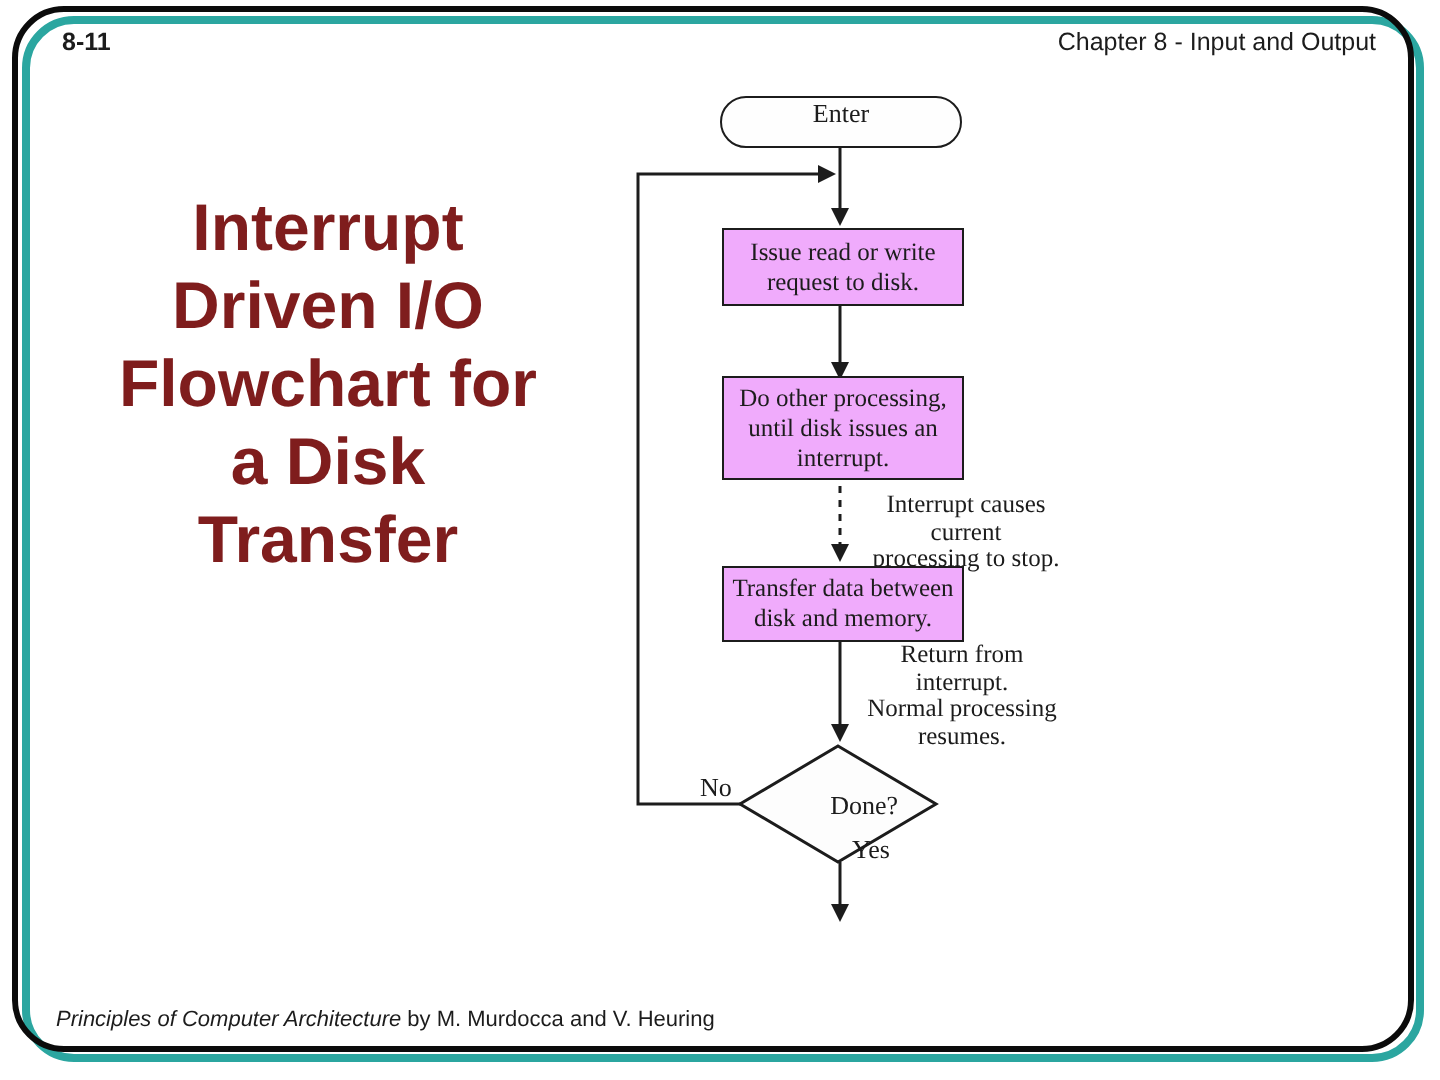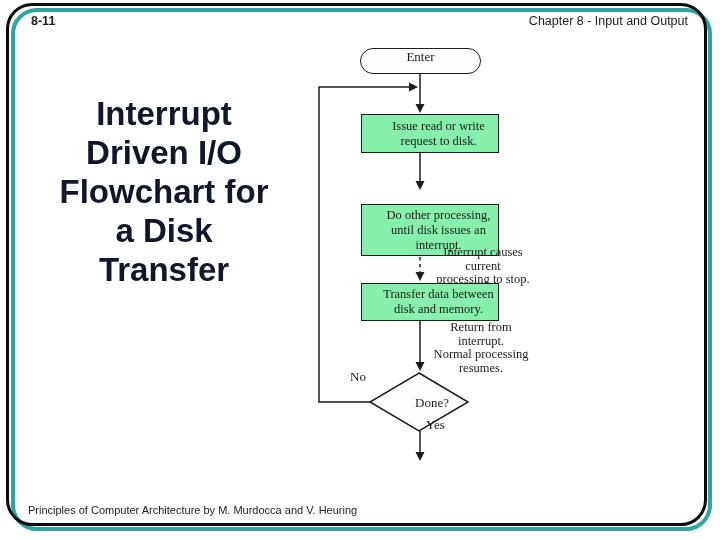--- a/index.html
+++ b/index.html
@@ -19,55 +19,54 @@
   }
   .frame-black{
     position:absolute;left:6px;top:3px;right:13px;bottom:14px;
     border:3px solid var(--frame-black);border-radius:26px;
   }
   .page-num{position:absolute;left:31px;top:14px;font-size:12.5px;font-weight:bold;}
   .chapter{position:absolute;right:32px;top:14px;font-size:12.5px;font-weight:normal;}
   .title{
     position:absolute;left:18px;top:94px;width:292px;margin:0;
     font-size:33px;line-height:39px;font-weight:bold;text-align:center;
-    white-space:pre-line;color:#0f172a;
+    white-space:pre-line;color:#7f1d1d;
   }
   .oval{
     position:absolute;border:1.5px solid #1c1c1c;border-radius:13px;background:#fefefe;
     display:flex;align-items:flex-start;justify-content:center;
     font-family:"Liberation Serif",serif;font-size:13px;
   }
   .oval-enter{left:360px;top:48px;width:119px;height:24px;}
   .oval-continue{left:360px;top:461px;width:120px;height:26px;}
   .fbox{
-    position:absolute;border:1.4px solid #1c1c1c;background:#86efac;
+    position:absolute;border:1.4px solid #1c1c1c;background:#f0abfc;
     display:flex;align-items:center;justify-content:center;text-align:center;
     font-family:"Liberation Serif",serif;font-size:12.5px;line-height:15px;
     white-space:pre-line;
-    padding-left:17px;
   }
   .box-issue{left:361px;top:114px;width:119px;height:37px;}
-  .box-process{left:361px;top:204px;width:119px;height:50px;}
+  .box-process{left:361px;top:188px;width:119px;height:50px;}
   .box-transfer{left:361px;top:283px;width:119px;height:36px;}
   .note{
     position:absolute;text-align:center;font-family:"Liberation Serif",serif;
     font-size:12.5px;line-height:13.5px;white-space:pre-line;
   }
   .note-interrupt{left:426px;top:246px;width:114px;}
   .note-return{left:426px;top:321px;width:110px;}
   .decision-label{
     position:absolute;left:389px;top:395px;width:60px;text-align:right;
     font-family:"Liberation Serif",serif;font-size:13px;
   }
   .edge-label{position:absolute;font-family:"Liberation Serif",serif;font-size:13px;}
-  .edge-no{left:350px;top:369px;}
+  .edge-no{left:350px;top:386px;}
   .edge-yes{left:426px;top:417px;}
   .connectors{position:absolute;left:0;top:0;}
   .footer-left{position:absolute;left:28px;top:504px;font-size:11px;}
-  .footer-left .book{text-align:center;}
+  .footer-left .book{font-style:italic;text-align:center;}
   .footer-right{position:absolute;right:32px;top:504px;font-size:11px;}
 </style>
 </head>
 <body>
 
 <div class="slide">
 
   <div class="frame-teal"></div>
   <div class="frame-black"></div>
 

